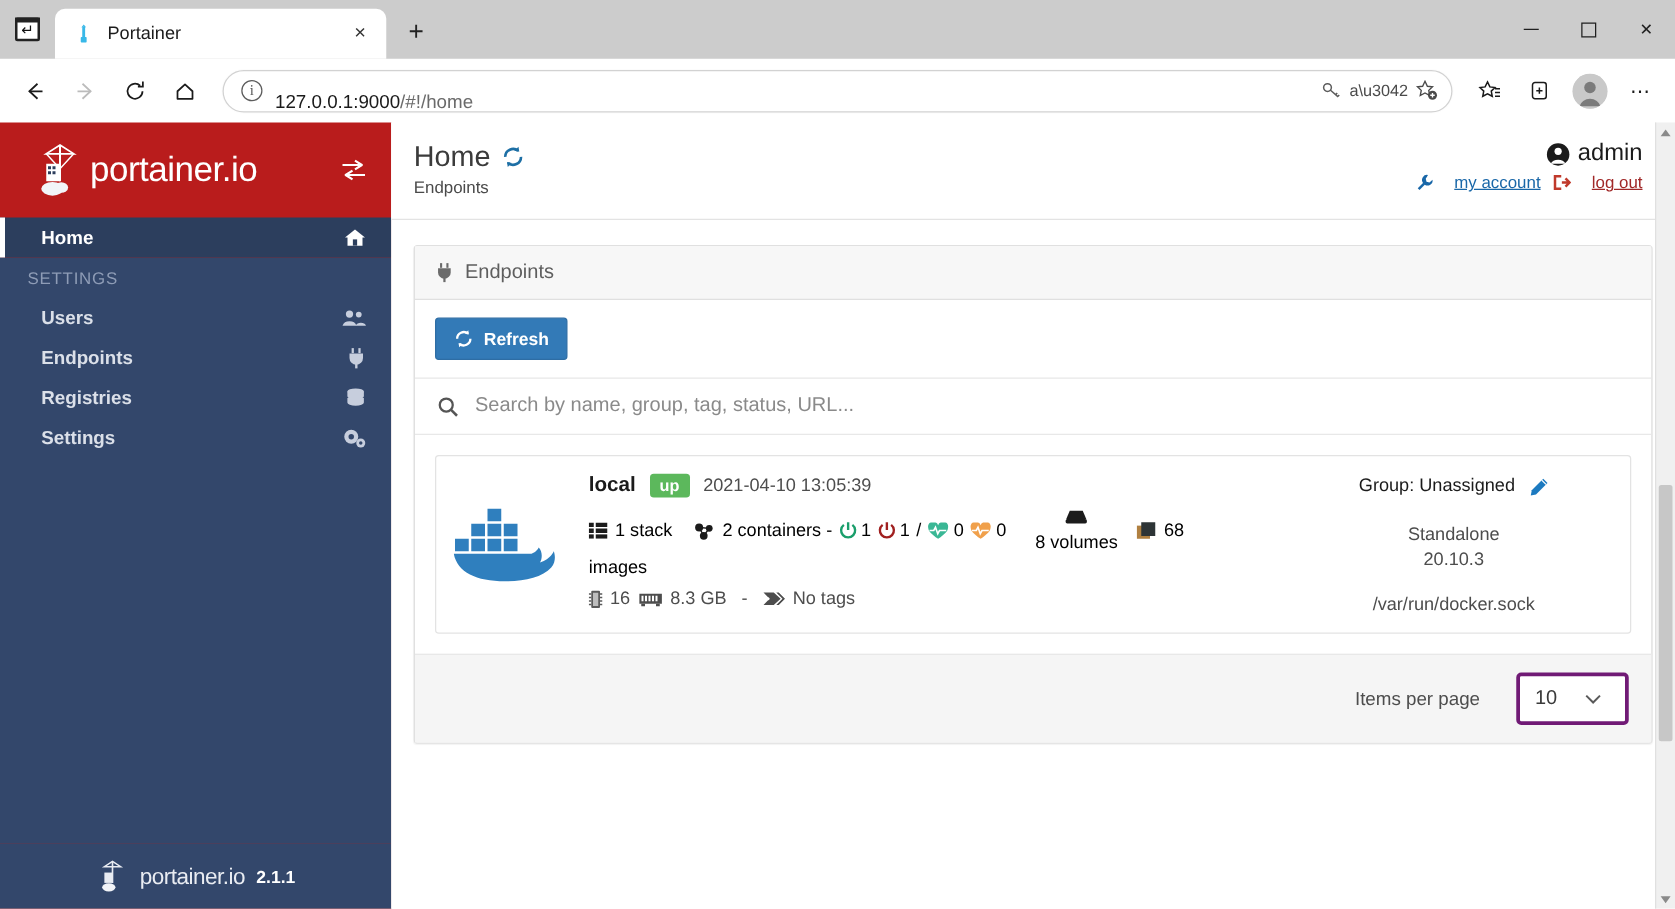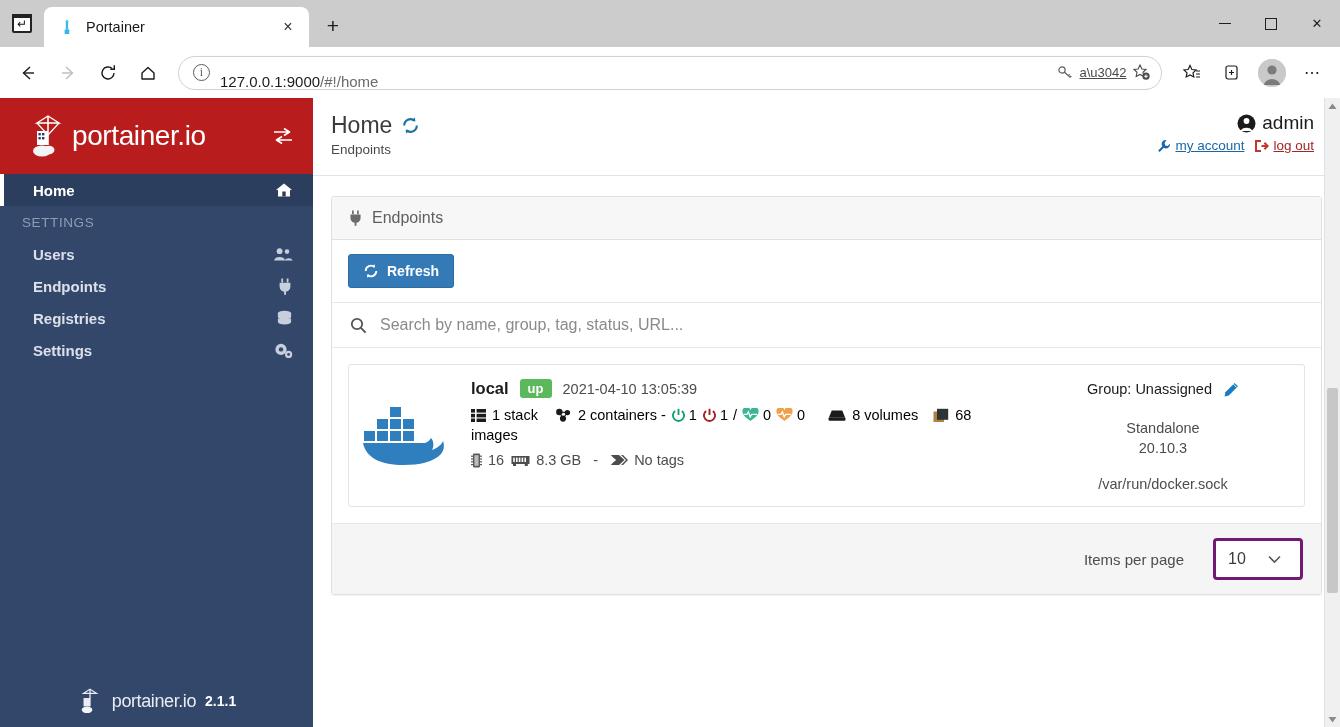--- a/index.html
+++ b/index.html
@@ -155,21 +155,21 @@
   #page-header {
     height: 78px; border-bottom: 1px solid #e3e3e3;
     padding: 14px 24px 0 18px; position: relative; background: #fff;
   }
   #ph-title { font-size: 23px; color: #3b3b3b; display: flex; align-items: center; gap: 9px; }
   #ph-refresh-icon { color: #1d6fa5; font-size: 19px; }
   #ph-sub { font-size: 13.5px; color: #4a4a4a; margin-top: 3px; }
   #ph-right { position: absolute; right: 26px; top: 14px; text-align: right; }
   #ph-user { font-size: 19px; color: #1b1b1b; display: flex; align-items: center; justify-content: flex-end; gap: 6px; }
   #ph-links { margin-top: 4px; font-size: 13.5px; display: flex; align-items: center; justify-content: flex-end; gap: 10px; }
-  .hlink { display: inline-flex; align-items: center; gap: 4px; text-decoration: none; }
+  .hlink { display: inline-flex; align-items: center; gap: 16px; text-decoration: none; }
   .hlink span.txt { text-decoration: underline; }
   .hlink.acct { color: #1967a8; }
   .hlink.out { color: #a12828; }
 
   #content-body { padding: 20px 18px 0 18px; }
   .panel {
     border: 1px solid #e0e0e0; border-radius: 3px; background: #fff;
     box-shadow: 0 1px 1px rgba(0,0,0,0.05);
   }
   .panel-head {
@@ -326,21 +326,21 @@
       <div id="omni-url">
         <span>127.0.0.1:9000</span><span class="dim">/#!/home</span>
       </div>
       <div class="omni-action">
         <svg width="17" height="17" viewBox="0 0 17 17">
             <circle cx="5" cy="6" r="3.1" fill="none" stroke="#5d5d5d" stroke-width="1.2"></circle>
             <path d="M7.2 8 L13.5 13.5 M11.5 11.7 L12.8 10.4 M13.2 13.2 L14.4 12" stroke="#5d5d5d" stroke-width="1.2" fill="none"></path>
           </svg>
       </div>
       <div class="omni-action">
-          <span style="font-size:13px;color:#4a4a4a;text-decoration:underline;">a\u3042</span>
+          <span style="font-size:13px;color:#4a4a4a;">a\u3042</span>
         </div>
       <div class="omni-action">
         <svg width="19" height="19" viewBox="0 0 19 19">
           <path d="M8 2 L9.9 6 L14 6.4 L11 9.3 L11.8 13.4 L8 11.4 L4.2 13.4 L5 9.3 L2 6.4 L6.1 6 Z" fill="none" stroke="#4a4a4a" stroke-width="1.1"></path>
           <circle cx="14" cy="13.2" r="3.6" fill="#4a4a4a"></circle>
             <path d="M14 11.4 V15 M12.2 13.2 H15.8" stroke="#fff" stroke-width="1.1"></path>
         </svg>
       </div>
     </div>
 
@@ -647,21 +647,21 @@
                   <span class="stat" style="gap:4px;margin-left:-12px;">
                     <span>
                       <svg width="17" height="14" viewBox="0 0 17 14">
                           <path d="M8.5 13 C3 9.2 0.6 6.6 0.6 4.3 A3.6 3.6 0 0 1 8.5 2.2 A3.6 3.6 0 0 1 16.4 4.3 C16.4 6.6 14 9.2 8.5 13 Z" fill="#f0a04b"></path>
                           <path d="M1.6 6.4 H5 L6.4 3.8 L8.2 9 L9.6 6.4 H15" stroke="#fff" stroke-width="1.3" fill="none"></path>
                         </svg>
                     </span>
                     <span>0</span>
                   </span>
 
-                  <span class="stat" style="margin-left:6px;">
+                  <span class="stat" style="margin-left:6px;flex-direction:column;">
                     <span>
                       <svg width="18" height="13" viewBox="0 0 18 13">
                           <path d="M3.8 1.5 H14.2 L17 8.2 H1 Z" fill="#1b1b1b"></path>
                           <rect x="0.5" y="8.2" width="17" height="3.6" rx="1.3" fill="#1b1b1b"></rect>
                         </svg>
                     </span>
                     <span>8 volumes</span>
                   </span>
 
                   <span class="stat" style="margin-left:-2px;">

